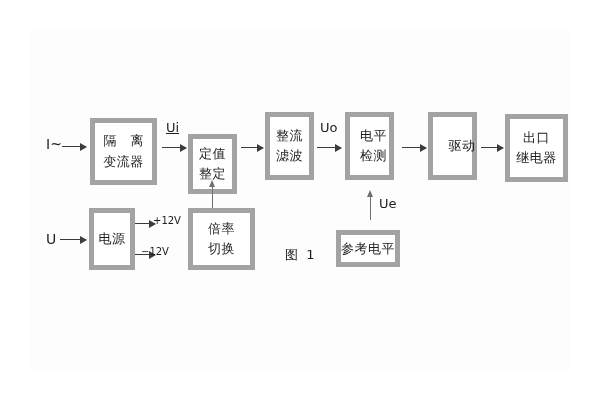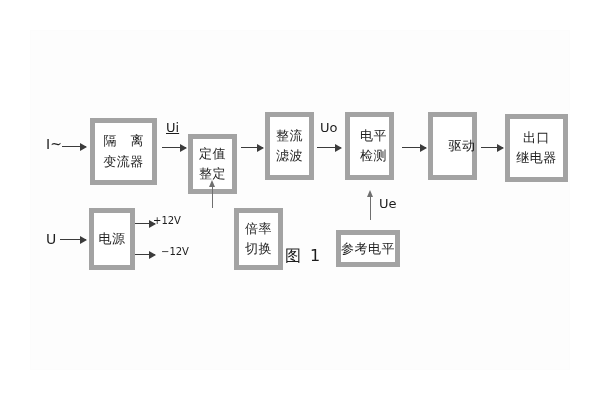--- a/index.html
+++ b/index.html
@@ -48,21 +48,21 @@
   
   .lbl {
     position: absolute;
     color: #1d1d1d;
     font-size: 13px;
     white-space: nowrap;
     line-height: 1;
   }
   .lbl.sig { font-size: 13px; }
   .lbl.volt { font-size: 10px; }
-  .lbl.cap { font-size: 16px; letter-spacing: 2px; }
+  .lbl.cap { font-size: 13px; letter-spacing: 2px; }
   .lbl.inp { font-size: 14px; }
 
   
   .arrow-r {
     position: absolute;
     height: 1px;
     background: #3b3b3b;
   }
   .arrow-r::after {
     content: "";
@@ -151,23 +151,23 @@
 
   <div class="box" style="left:505px; top:114px; width:63px; height:68px;">
     <span class="ln">出口</span>
     <span class="ln">继电器</span>
   </div>
 
   <div class="arrow-r" style="left:135px; top:223px; width:20px;"></div>
   <div class="lbl volt" style="left:153px; top:216px;">+12V</div>
 
   <div class="arrow-r" style="left:135px; top:254px; width:20px;"></div>
-  <div class="lbl volt" style="left:161px; top:247px;">−12V</div>
+  <div class="lbl volt" style="left:141px; top:247px;">−12V</div>
 
-  <div class="box" style="left:188px; top:208px; width:49px; height:62px;margin-left:46px;">
+  <div class="box" style="left:188px; top:208px; width:67px; height:62px;">
     <span class="ln">倍率</span>
     <span class="ln">切换</span>
   </div>
 
   <div class="arrow-u" style="left:212px; top:186px; height:22px;"></div>
 
   <div class="box single" style="left:336px; top:230px; width:64px; height:37px;">
     <span class="ln">参考电平</span>
   </div>
 

